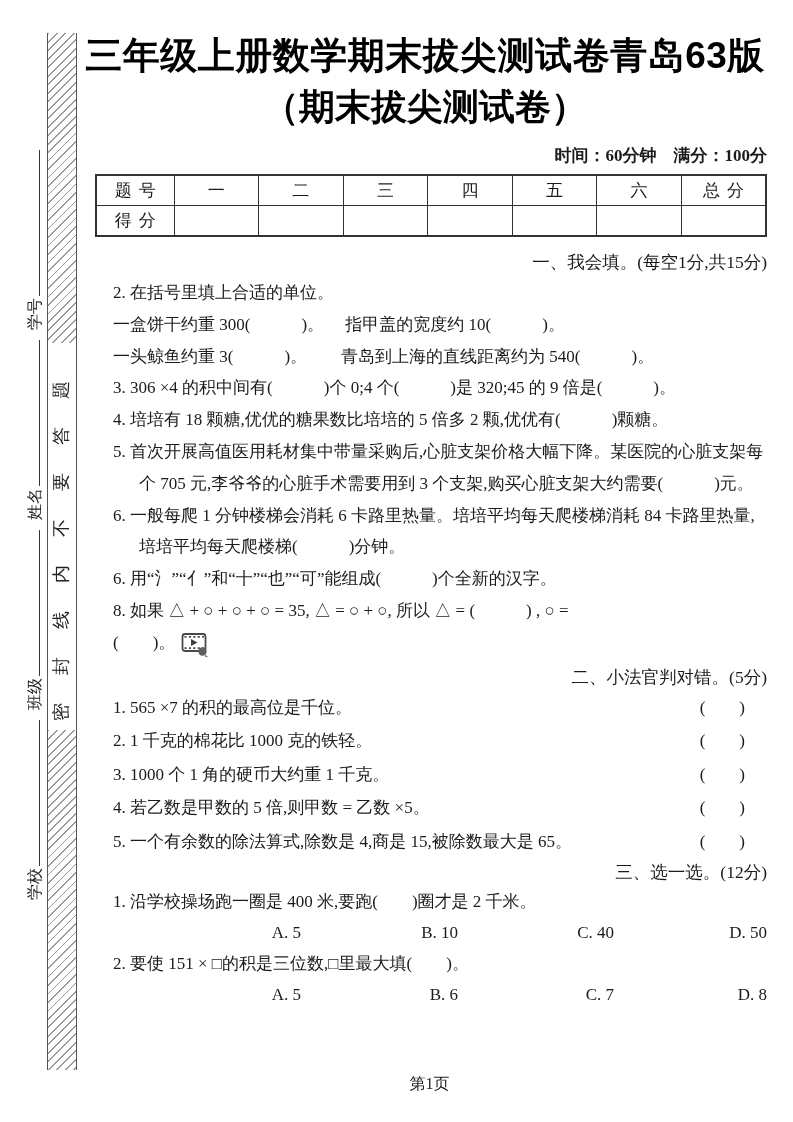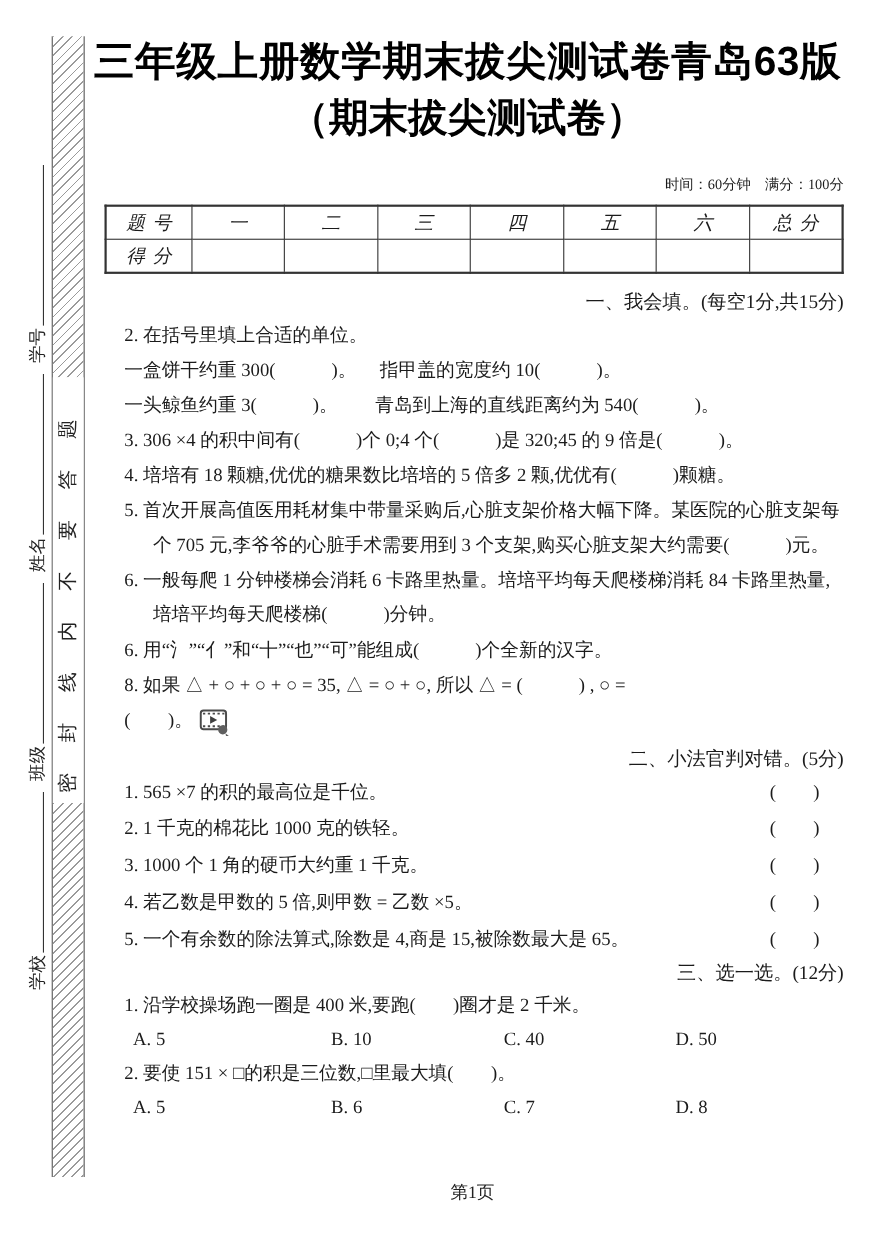--- a/index.html
+++ b/index.html
@@ -30,38 +30,38 @@
   .lg { flex:1; display:flex; align-items:flex-end; }
   .lg .lbl { line-height:18px; white-space:nowrap; }
   .lg .fill-line { flex:1; border-bottom:1.4px solid #333; margin:0 10px 4px 2px; height:1px; }
   
   .title-block { position:absolute; left:78px; top:30px; width:694px; text-align:center;
     font-family:"Liberation Sans", sans-serif; font-weight:900; color:#000; }
   .title1 { font-size:37px; line-height:52px; letter-spacing:0.5px; white-space:nowrap; }
   .title2 { font-size:36px; line-height:50px; }
   
   .content { position:absolute; left:95px; top:138px; width:672px; font-size:17px; }
-  .info { text-align:right; font-size:13px; line-height:24px; margin-top:18px; }
+  .info { text-align:right; font-size:17px; line-height:24px; margin-top:6px;font-weight:bold; }
   table.score-table { width:100%; border-collapse:collapse; table-layout:fixed; margin-top:6px;
-    border:2px solid #333;font-style:italic; }
+    border:2px solid #333; }
   table.score-table td { border:1.5px solid #333; height:29px; text-align:center;
     font-size:17px; padding:0; }
   td.spaced { letter-spacing:7px; text-indent:7px; }
   .sec-heading { font-size:17.5px; line-height:30px; margin-top:10px; white-space:pre-wrap;text-align:right; }
   .sec-heading.s2 { margin-top:4px; line-height:28px; }
   .sec-heading.s3 { margin-top:0; line-height:28px; }
   .q { padding-left:44px; text-indent:-26px; line-height:31.8px; white-space:pre-wrap; }
   .sub { padding-left:18px; line-height:31.8px; white-space:pre-wrap; }
   .q8l2 { display:flex; align-items:center; gap:6px; }
   .vicon { display:inline-flex; position:relative; top:2px; }
   .jrow { display:flex; justify-content:space-between; padding-left:18px; padding-right:22px;
     line-height:33.5px; white-space:pre-wrap; }
   .s3line { line-height:31px; }
   .opts { display:grid; grid-template-columns:180px 157px 156px 1fr; padding-left:26px;
-    line-height:31px; white-space:pre-wrap; }
+    line-height:31px; white-space:pre-wrap;text-align:right; }
   .page-footer { position:absolute; left:0; width:100%; top:1074px; text-align:center;
     font-size:16px; color:#222;padding-left:33px; }
 </style>
 </head>
 <body>
 
 <div class="paper">
 
   <div class="side-labels">
     <div class="lg">

